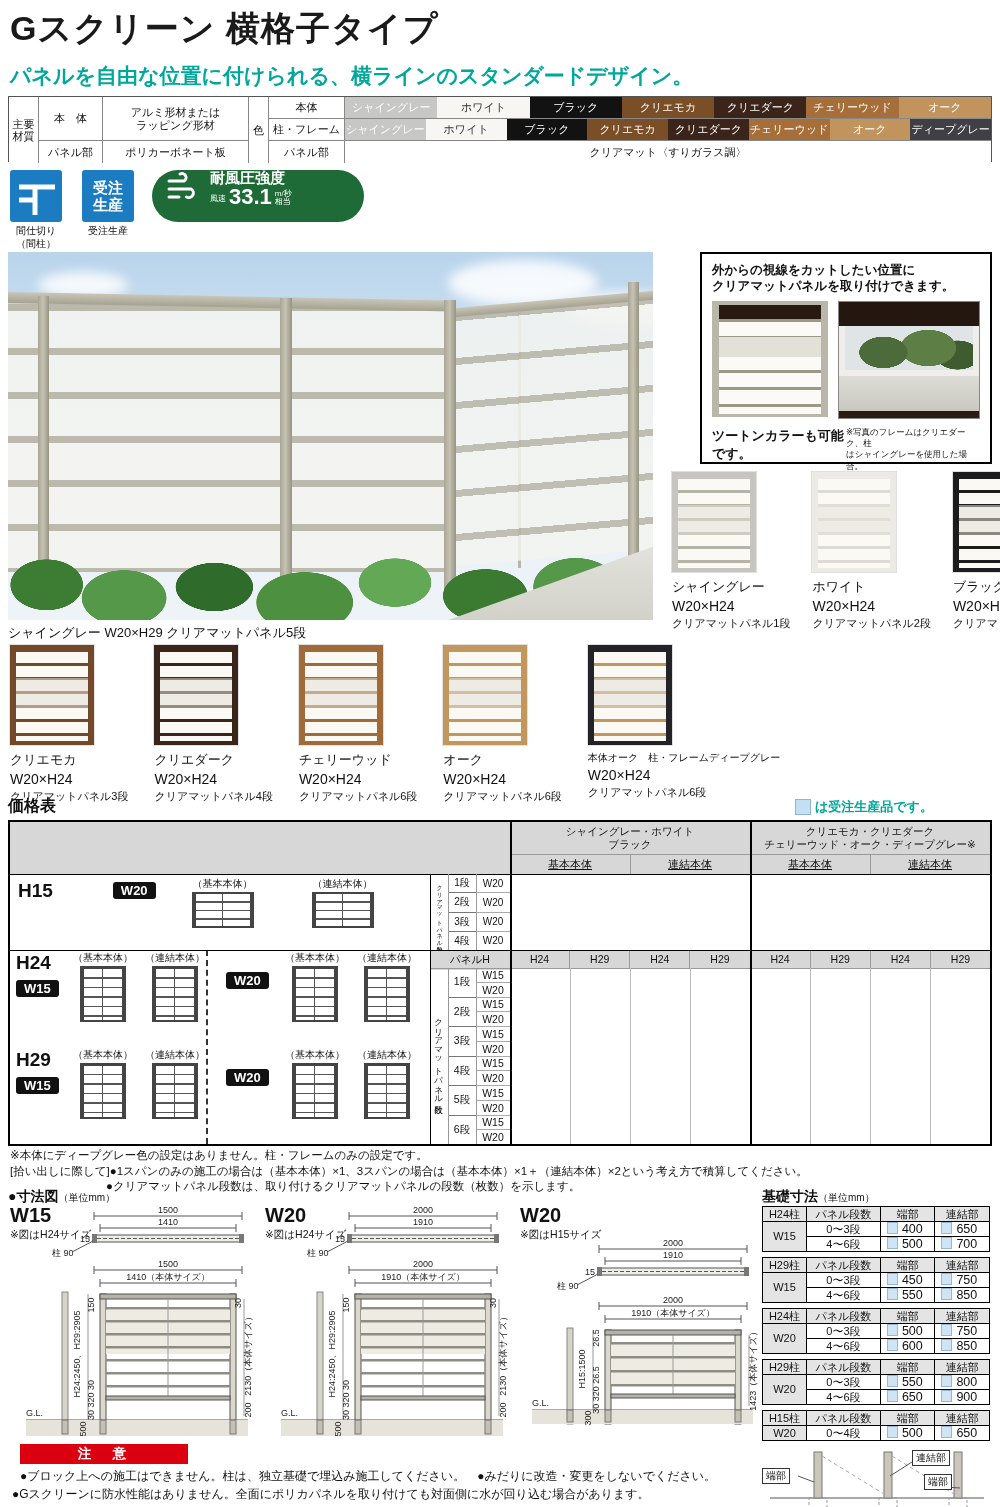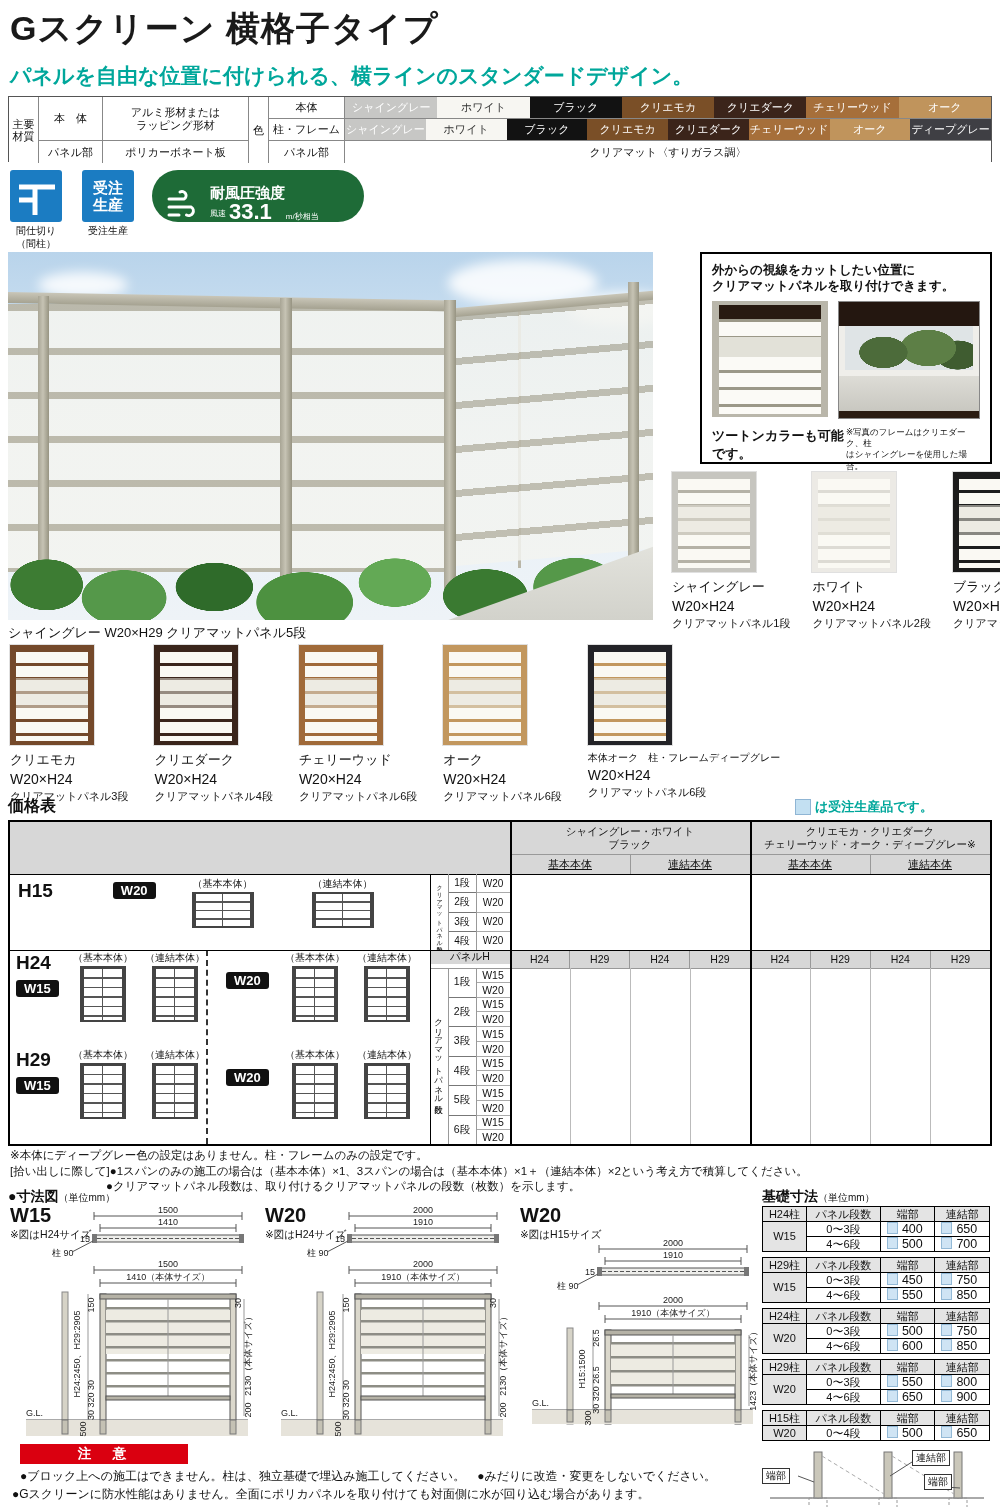--- a/index.html
+++ b/index.html
@@ -21,26 +21,26 @@
   .spec .last-row{border-bottom:none}
   .sw{flex:1;display:flex;align-items:center;justify-content:center;height:100%;font-size:11px;white-space:nowrap;overflow:hidden;}
   .sw-row{padding:0;display:flex;align-items:stretch;}
 
   
   .badges{left:8px;top:170px;display:flex;gap:16px;align-items:flex-start;}
   .bicol{width:56px;text-align:center;}
   .bico{width:52px;height:52px;background:#1b7cc2;border-radius:3px;display:flex;align-items:center;justify-content:center;margin:0 auto;}
   .bico .otx{color:#fff;font-weight:bold;font-size:15px;line-height:1.15;}
   .blab{font-size:10px;margin-top:3px;line-height:1.25;}
-  .wind{width:212px;height:52px;border-radius:26px;background:#1e6b37;color:#fff;display:flex;align-items:flex-end;padding:0 14px;box-sizing:border-box;gap:10px;}
+  .wind{width:212px;height:52px;border-radius:26px;background:#1e6b37;color:#fff;display:flex;align-items:flex-start;padding:0 14px;box-sizing:border-box;gap:10px;}
   .wind .wt{font-size:15px;font-weight:bold;line-height:1;}
   .wind .wrow{display:flex;align-items:flex-end;gap:3px;margin-top:2px;}
   .wind .wsm{font-size:8px;padding-bottom:3px;}
   .wind .wbig{font-size:22px;font-weight:bold;line-height:.9;}
-  .wind .wstack{display:flex;flex-direction:row;font-size:8px;line-height:1;padding-bottom:1px;margin-left:11px;}
+  .wind .wstack{display:flex;flex-direction:column;font-size:8px;line-height:1;padding-bottom:1px;}
 
   
   .photo{left:8px;top:252px;width:645px;height:368px;overflow:hidden;background:linear-gradient(180deg,#b9d4eb 0%,#cfe2f2 28%,#e7f0f8 55%,#eef3f7 100%);}
   .cloud{position:absolute;border-radius:50%;filter:blur(6px);background:rgba(255,255,255,.85);}
   .wall{position:absolute;background:
       repeating-linear-gradient(to bottom,rgba(186,183,168,.95) 0 7px,rgba(243,244,240,.92) 7px 44px);}
   .post{position:absolute;background:linear-gradient(to right,#a8a595,#c6c3b4 45%,#979482);}
   .beam{position:absolute;background:linear-gradient(to bottom,#c9c6b8,#a5a291);}
   .greens{position:absolute;left:0;right:0;bottom:0;height:110px;
       background:
@@ -390,21 +390,21 @@
         <div>3段</div>
         <div>4段</div>
     </div>
     <div class="pt w-col" style="left:466px;top:52px;width:34px;height:76px;font-size:10px;">
       <div>W20</div>
         <div>W20</div>
         <div>W20</div>
         <div>W20</div>
     </div>
 
-    <div class="pt ph-lab" style="left:420px;top:128px;width:80px;height:14px;">パネルH</div>
+    <div class="pt ph-lab" style="left:420px;top:128px;width:80px;height:20px;">パネルH</div>
     <div class="pt ph-cols" style="left:500px;top:128px;width:480px;height:18px;">
       <div>H24</div>
         <div>H29</div>
       <div>H24</div>
         <div>H29</div>
       <div>H24</div>
         <div>H29</div>
       <div>H24</div>
         <div>H29</div>
     </div>

